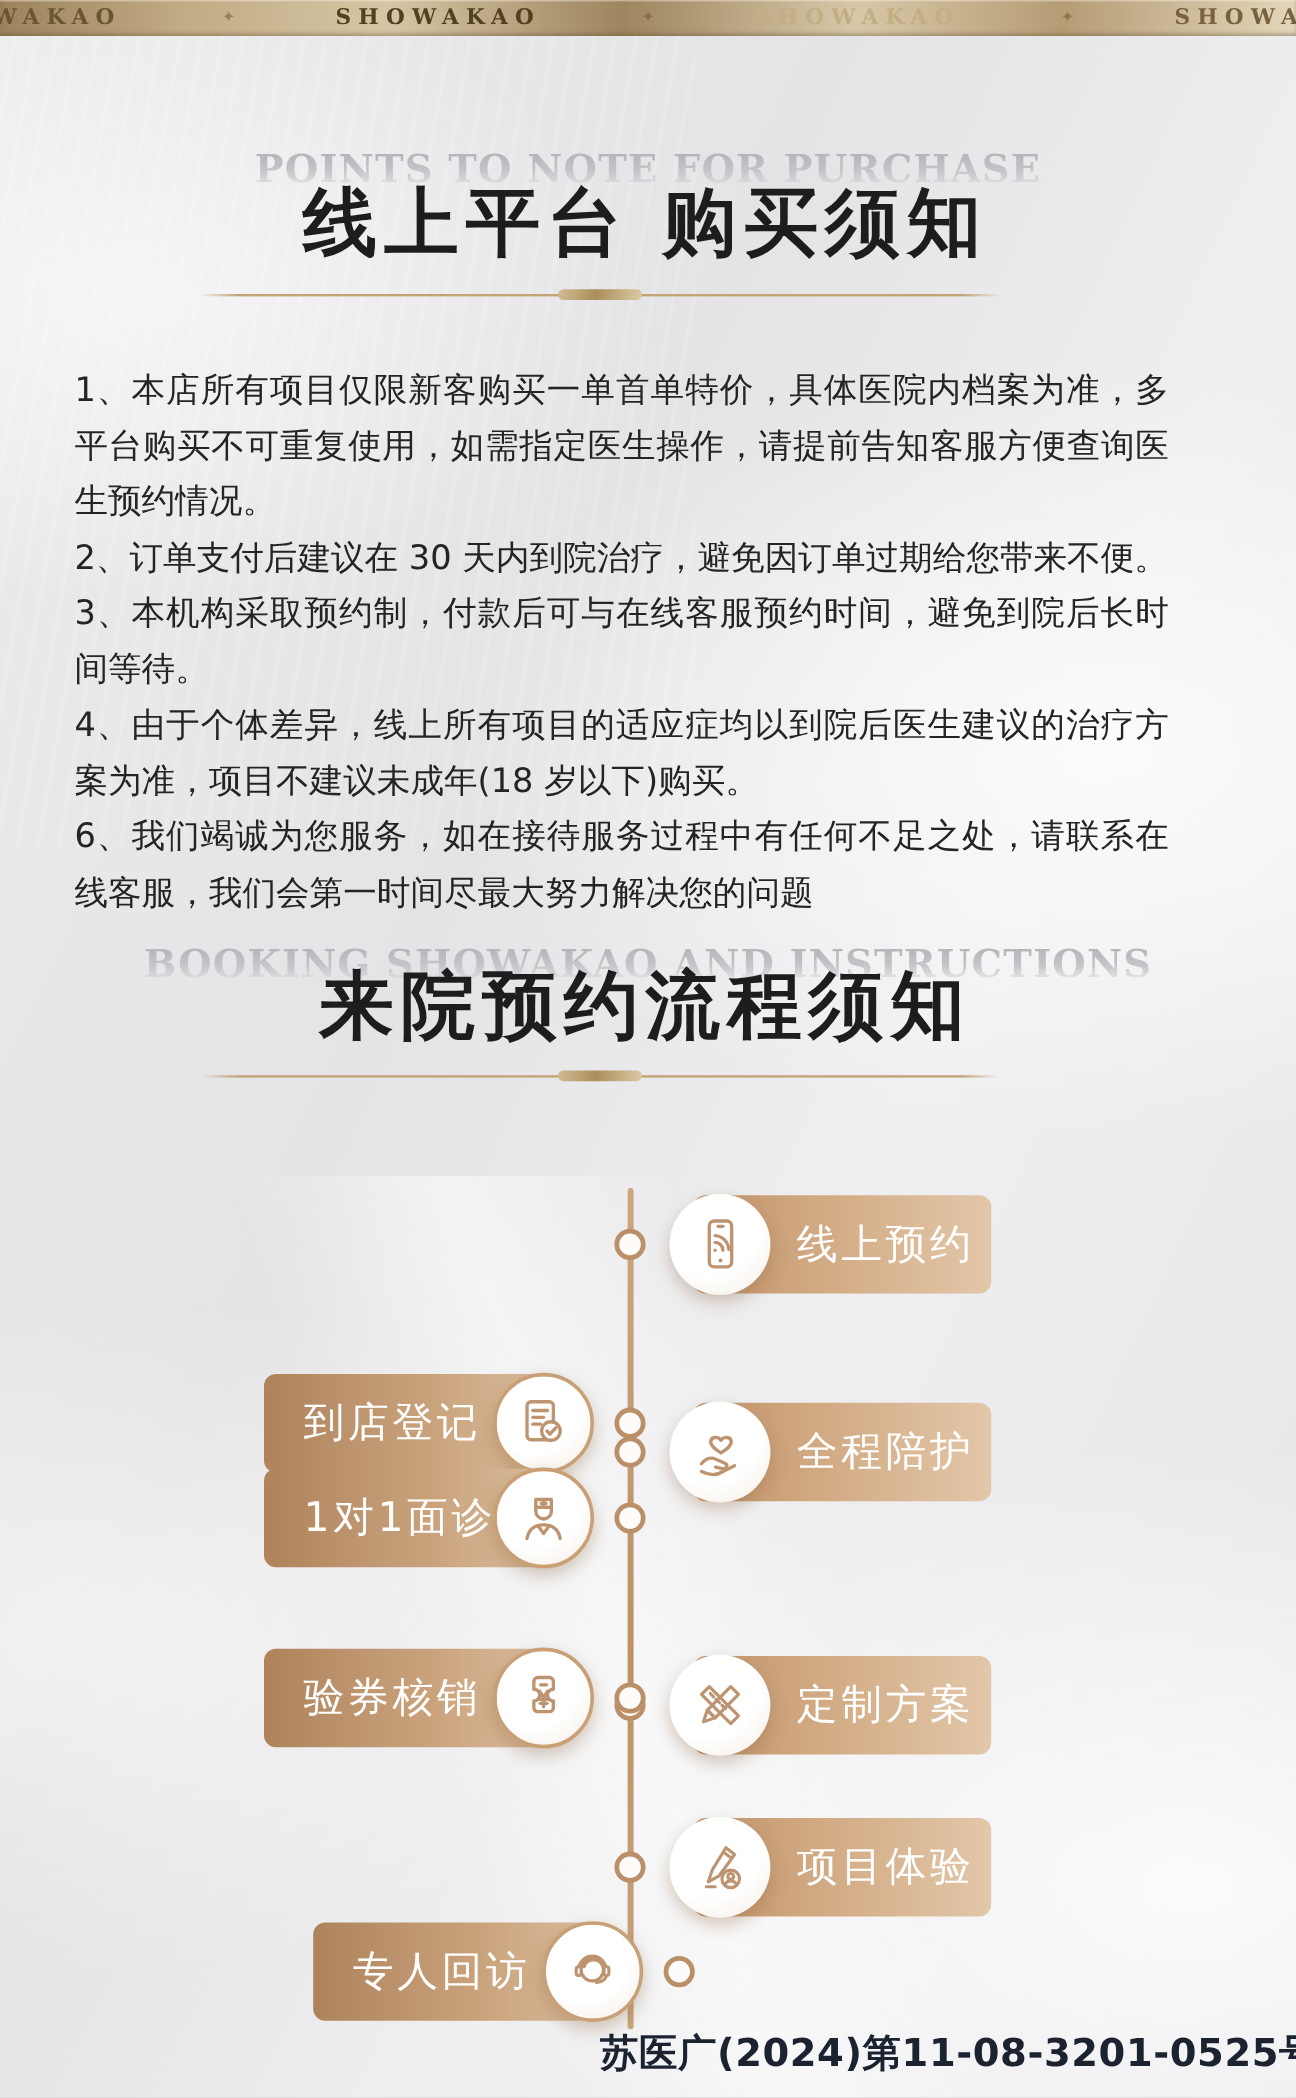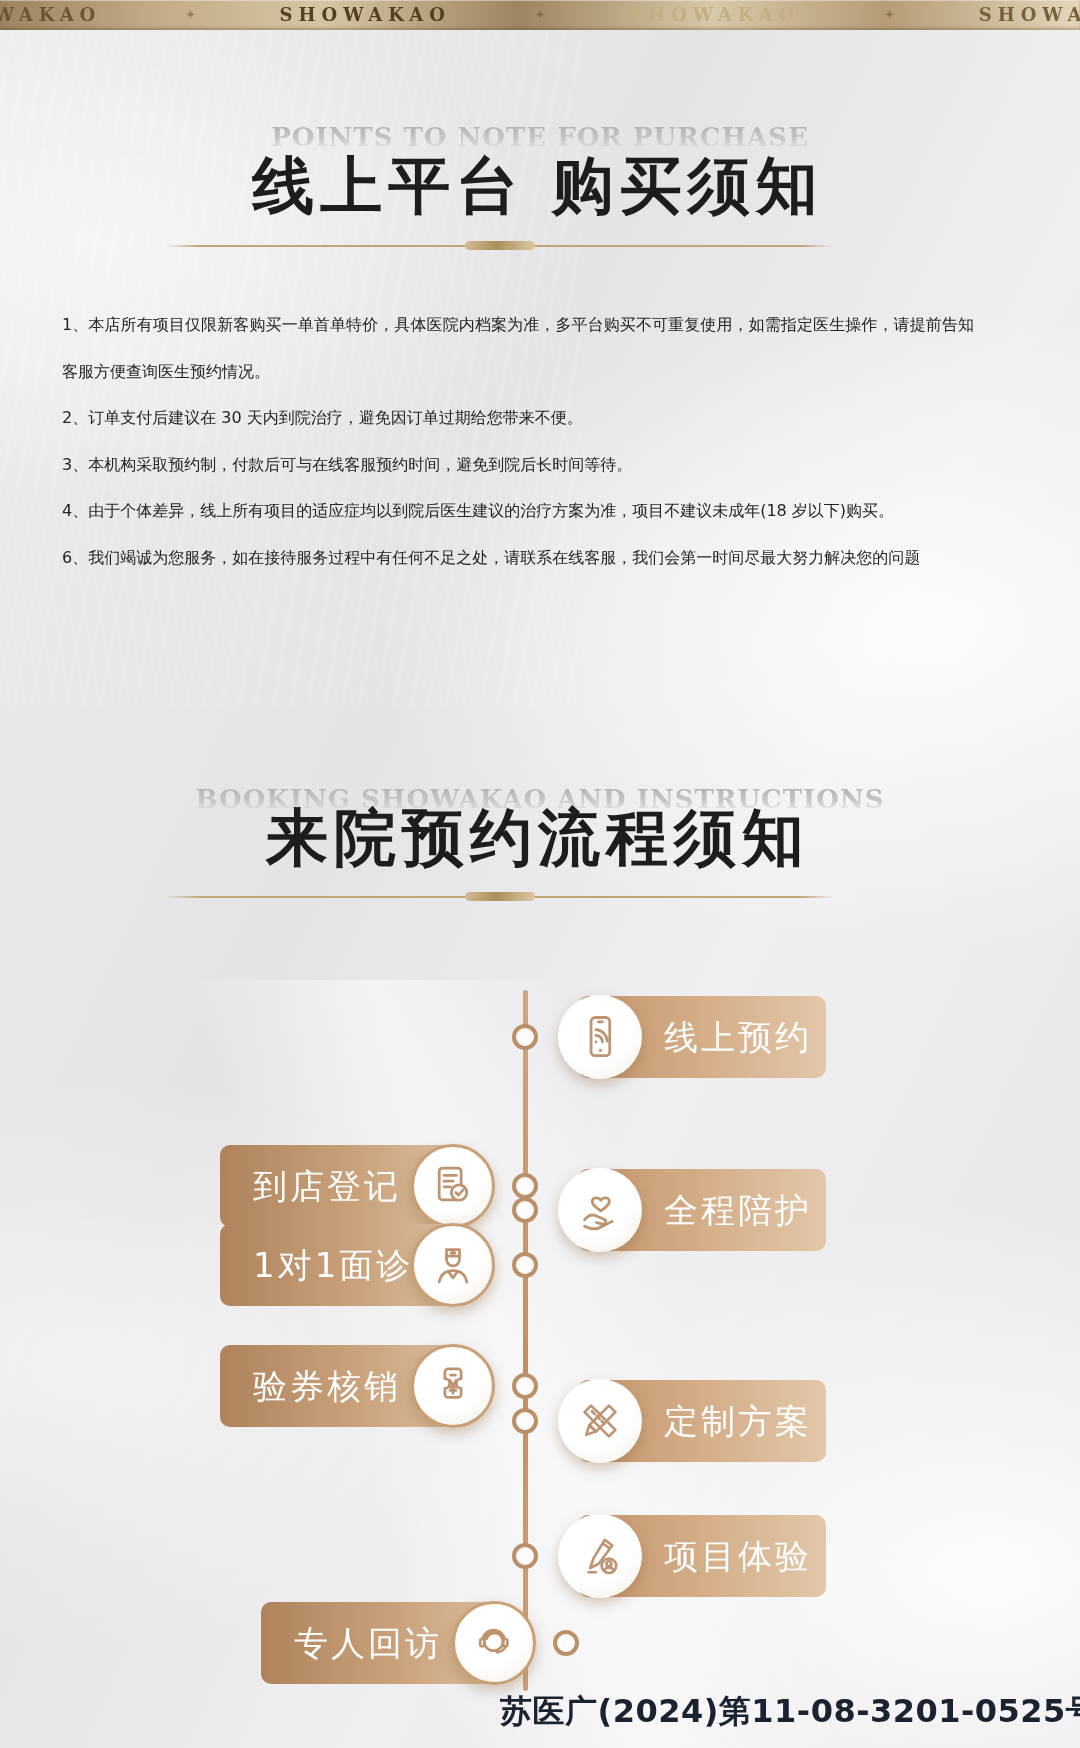--- a/index.html
+++ b/index.html
@@ -40,21 +40,21 @@
   }
   .brand.b1{color:#6a5530;}
   .brand.b2{color:#53401f;}
   .brand.b3{color:#c3ae83;}
   .brand.b4{color:#77623d;}
   .orn{font-size:13px;color:rgba(110,88,46,.55);line-height:30px;}
   
   .ghost{
     position:absolute;left:0;width:1080px;text-align:center;white-space:nowrap;
     font-family:"DejaVu Serif","Liberation Serif",serif;
-    font-size:26px;font-weight:600;letter-spacing:1px;
+    font-size:32px;font-weight:600;letter-spacing:1px;
     background:linear-gradient(180deg,#aeaeb2 0%,#c6c6ca 55%,rgba(233,233,236,0) 96%);
     -webkit-background-clip:text;background-clip:text;color:transparent;
   }
   .zh-title{
     position:absolute;left:0;width:1076px;margin:0;text-align:center;white-space:nowrap;
     font-family:"DejaVu Serif","Liberation Serif",serif;
     font-size:62px;line-height:80px;font-weight:900;letter-spacing:6px;color:#1d1d1f;
   }
   .divider{position:absolute;left:166px;width:668px;height:9px;}
   .divider::before{
@@ -62,21 +62,21 @@
     background:linear-gradient(90deg,rgba(190,160,110,0),#c2a478 5%,#c2a478 95%,rgba(190,160,110,0));
   }
   .divider .dbar{
     position:absolute;left:50%;top:0;transform:translateX(-50%);
     width:70px;height:9px;border-radius:5px;
     background:linear-gradient(100deg,#d2bc95,#ab8e5b 45%,#dccaa6);
   }
   
   .notes{position:absolute;left:62px;top:302px;width:912px;}
   .notes p{
-    margin:0;font-size:16px;line-height:46.5px;letter-spacing:0;
+    margin:0;font-size:28px;line-height:46.5px;letter-spacing:0;
     color:#242426;text-align:justify;text-justify:inter-ideograph;
   }
   
   .tl-line{
     position:absolute;left:523px;top:990px;width:5px;height:701px;border-radius:3px;
     background:linear-gradient(180deg,#cba67f,#bd9067 55%,#caa57e);
   }
   .step{position:absolute;left:0;width:1080px;height:82px;}
   .step .box{
     position:absolute;top:0;height:82px;border-radius:10px;
@@ -226,21 +226,21 @@
         <svg width="52" height="52" viewBox="0 0 64 64" fill="none" stroke="#bd9370" stroke-width="3.2" stroke-linecap="round" stroke-linejoin="round">
           <path d="M13 21 l8 -8 30 30 -8 8 z"></path>
           <path d="M22 20 l3.5 3.5 M28 26 l3.5 3.5 M34 32 l3.5 3.5"></path>
           <path d="M43 13 l8 8 -24 24 -8 -8 z"></path>
           <path d="M19 37 l8 8 -12 4 z"></path>
         </svg>
       </div>
       <span class="node"></span>
     </div>
 
-    <div class="step left" style="top:1345px;">
+    <div class="step left" style="top:1374px;">
       <div class="box">
         <span class="lbl">验券核销</span>
       </div>
       <div class="circ">
         <svg width="52" height="52" viewBox="0 0 64 64" fill="none" stroke="#bd9370" stroke-width="3.4" stroke-linecap="round" stroke-linejoin="round">
           <path d="M26 11 h12 a4 4 0 0 1 4 4 v8 a6 6 0 0 0 0 12 v7 a4 4 0 0 1 -4 4 h-12 a4 4 0 0 1 -4 -4 v-7 a6 6 0 0 0 0 -12 v-8 a4 4 0 0 1 4 -4 z"></path>
           <line x1="29" y1="18.5" x2="35" y2="18.5"></line>
           <path d="M28 25 l4 6.5 4 -6.5"></path>
           <line x1="32" y1="31.5" x2="32" y2="41"></line>
           <line x1="28.5" y1="33.5" x2="35.5" y2="33.5"></line>

